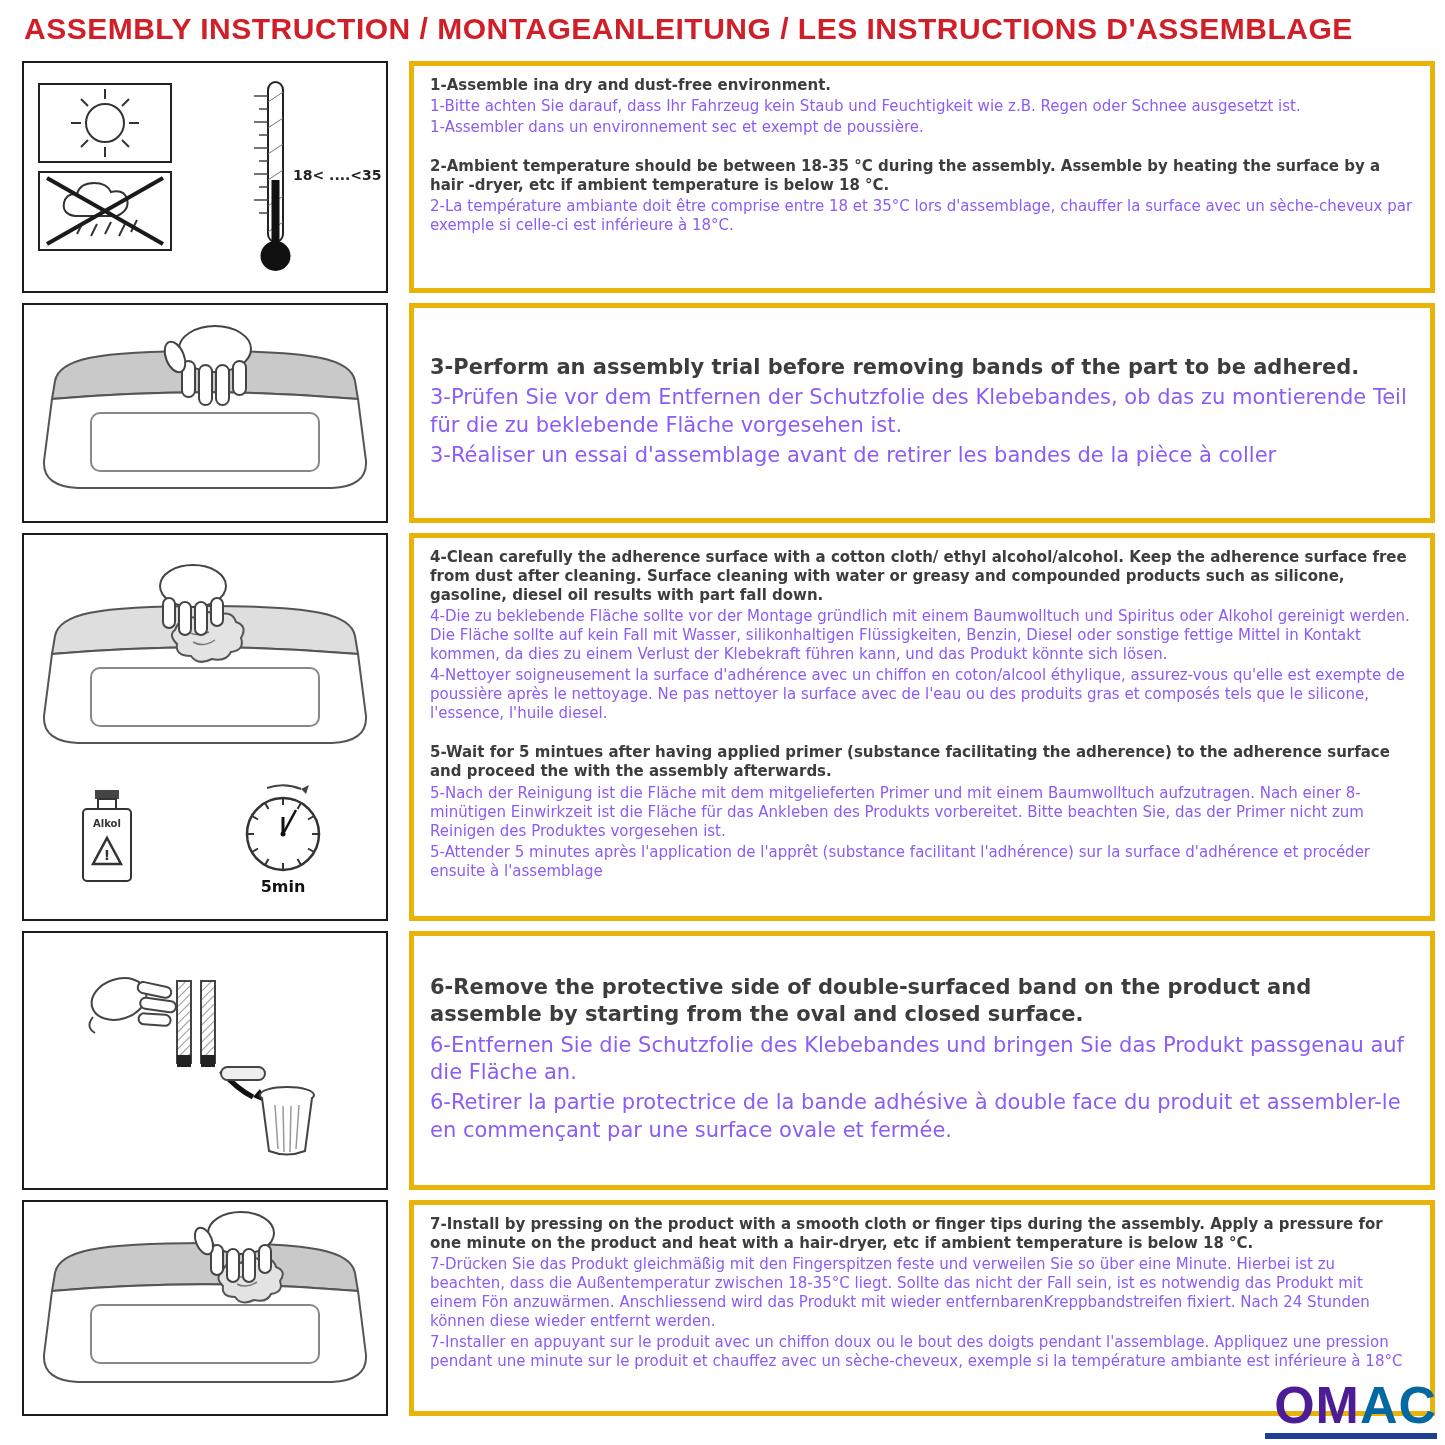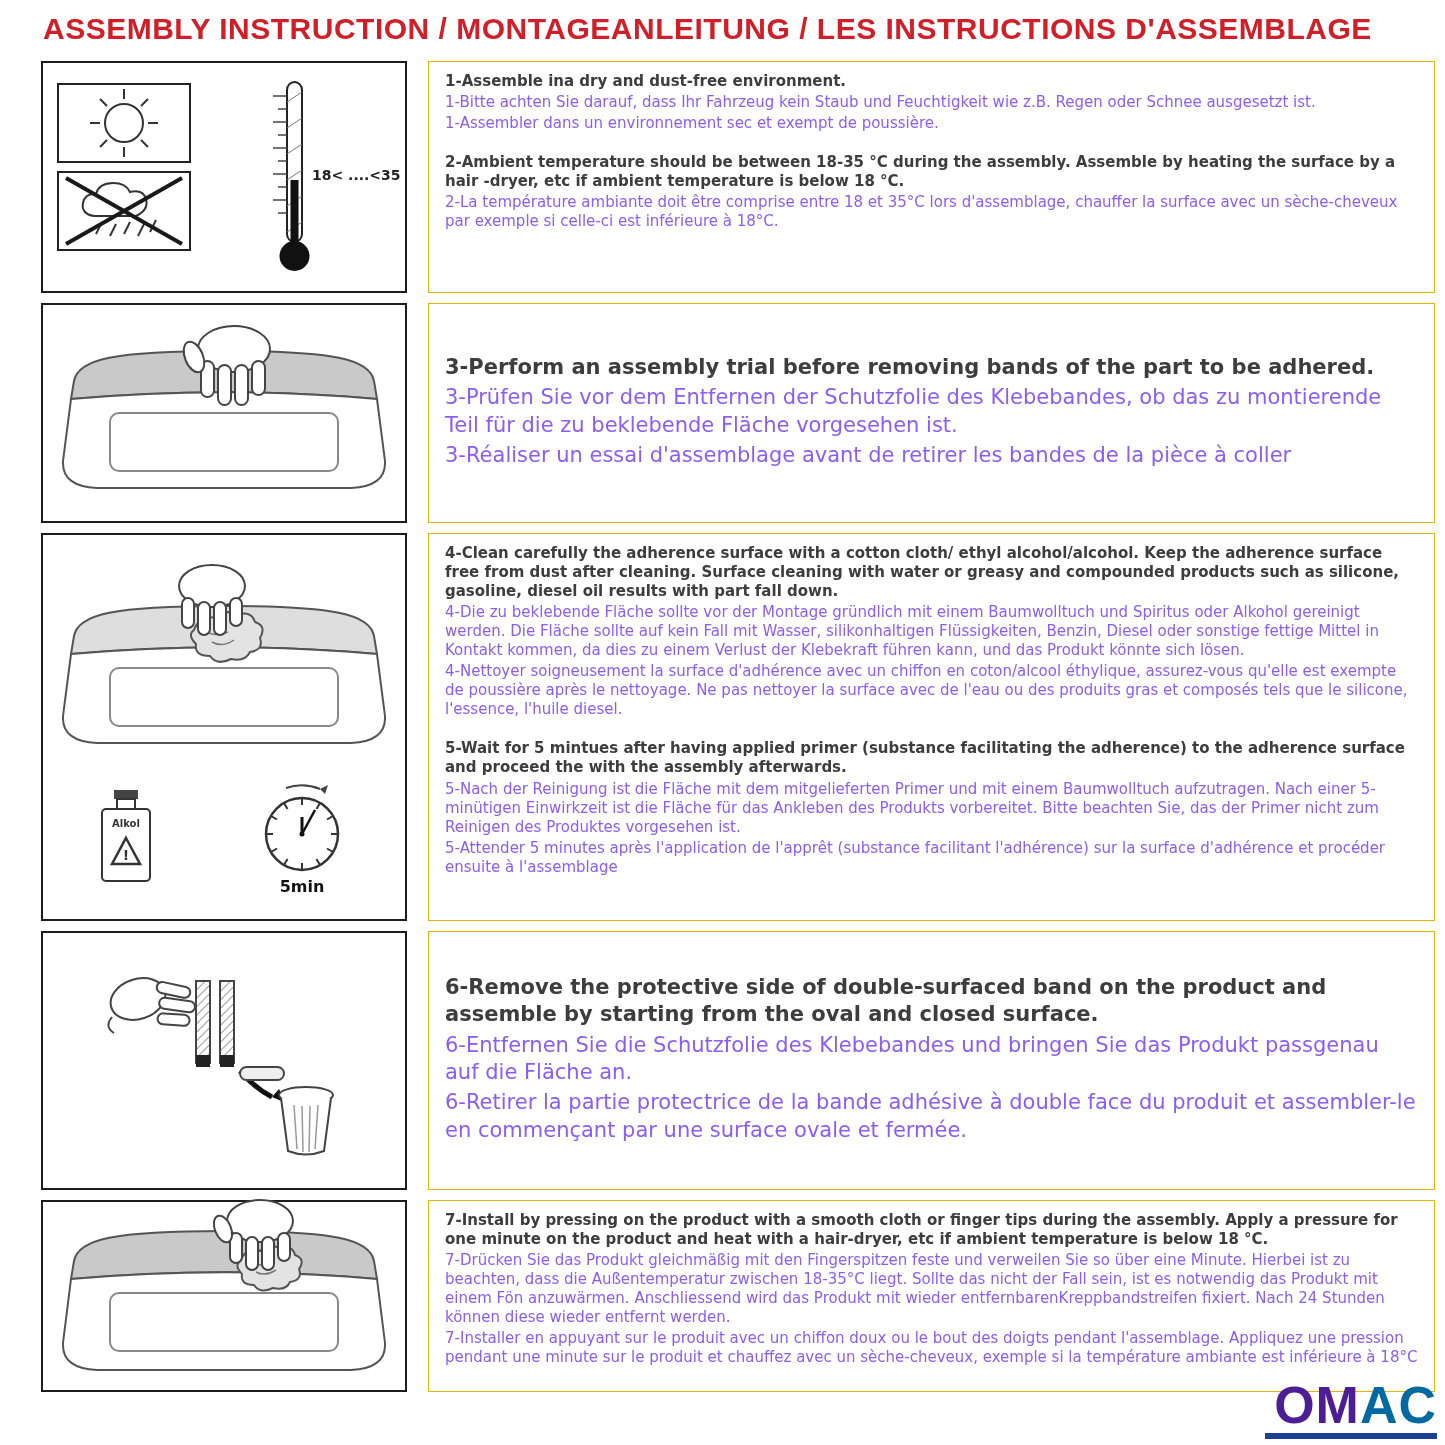--- a/index.html
+++ b/index.html
@@ -1,45 +1,45 @@
 <!DOCTYPE html>
 <html><head>
 <meta charset="utf-8">
 <style>
   html,body{margin:0;padding:0;background:#fff;}
   body{
     width:1445px;height:1445px;position:relative;overflow:hidden;
     font-family:"DejaVu Sans","Liberation Sans",sans-serif;
     color:#4a4a4a;
   }
-  .page{padding:6px 10px 0 22px;margin-left:19px;}
+  .page{padding:6px 10px 0 22px;}
   .title{
     font-family:"Liberation Sans",sans-serif;
     font-weight:bold;font-size:30px;letter-spacing:.5px;
     color:#d01f28;margin:6px 0 15px 2px;white-space:nowrap;
   }
   .row{display:flex;gap:21px;margin-bottom:10px;}
   .illus{
     flex:none;width:362px;border:2px solid #1c1c1c;background:#fff;
     display:flex;align-items:center;justify-content:center;
   }
   .textbox{
-    flex:1;border:1px solid #eab308;background:#fff;
+    flex:1;border:5px solid #eab308;background:#fff;
     padding:10px 16px;display:flex;flex-direction:column;justify-content:flex-start;
   }
   .textbox.center{justify-content:center;}
   .textbox p{margin:0 0 2px 0;font-size:15px;line-height:1.27;color:#8b5cf6;}
   .textbox p.en{font-weight:bold;color:#3d3d3d;}
   .textbox p.gap{margin-top:18px;}
   .textbox.big p{font-size:21px;line-height:1.3;margin-bottom:3px;}
   .h1-row{height:232px;}
   .h2-row{height:220px;}
   .h3-row{height:388px;}
   .h4-row{height:259px;}
-  .h5-row{height:192px;}
+  .h5-row{height:216px;}
   svg text{font-family:"DejaVu Sans",sans-serif;}
   .logo{
     position:absolute;right:8px;bottom:6px;text-align:right;line-height:1;
     font-family:"Liberation Sans",sans-serif;font-weight:bold;
   }
   .logo .word{font-size:52px;letter-spacing:1px;}
   .logo .black{color:#4c1d95;}
   .logo .red{color:#0369a1;}
   .logo .tagline-bar{height:6px;width:172px;background:#1d3f94;margin-top:2px;margin-left:auto;}
 </style>
@@ -199,21 +199,21 @@
           <circle cx="0" cy="0" r="2.5" fill="#111"></circle>
           <text x="0" y="58" font-size="16" font-weight="bold" fill="#111" text-anchor="middle">5min</text>
         </g>
       </svg>
     </div>
     <div class="textbox">
       <p class="en">4-Clean carefully the adherence surface with a cotton cloth/ ethyl alcohol/alcohol. Keep the adherence surface free from dust after cleaning. Surface cleaning with water or greasy and compounded products such as silicone, gasoline, diesel oil results with part fall down.</p>
       <p>4-Die zu beklebende Fläche sollte vor der Montage gründlich mit einem Baumwolltuch und Spiritus oder Alkohol gereinigt werden. Die Fläche sollte auf kein Fall mit Wasser, silikonhaltigen Flüssigkeiten, Benzin, Diesel oder sonstige fettige Mittel in Kontakt kommen, da dies zu einem Verlust der Klebekraft führen kann, und das Produkt könnte sich lösen.</p>
       <p>4-Nettoyer soigneusement la surface d'adhérence avec un chiffon en coton/alcool éthylique, assurez-vous qu'elle est exempte de poussière après le nettoyage. Ne pas nettoyer la surface avec de l'eau ou des produits gras et composés tels que le silicone, l'essence, l'huile diesel.</p>
       <p class="en gap">5-Wait for 5 mintues after having applied primer (substance facilitating the adherence) to the adherence surface and proceed the with the assembly afterwards.</p>
-      <p>5-Nach der Reinigung ist die Fläche mit dem mitgelieferten Primer und mit einem Baumwolltuch aufzutragen. Nach einer 5-minütigen Einwirkzeit ist die Fläche für das Ankleben des Produkts vorbereitet. Bitte beachten Sie, das der Primer nicht zum Reinigen des Produktes vorgesehen ist.</p>
+      <p>5-Nach der Reinigung ist die Fläche mit dem mitgelieferten Primer und mit einem Baumwolltuch aufzutragen. Nach einer 8-minütigen Einwirkzeit ist die Fläche für das Ankleben des Produkts vorbereitet. Bitte beachten Sie, das der Primer nicht zum Reinigen des Produktes vorgesehen ist.</p>
       <p>5-Attender 5 minutes après l'application de l'apprêt (substance facilitant l'adhérence) sur la surface d'adhérence et procéder ensuite à l'assemblage</p>
     </div>
   </div>
 
   <div class="row h4-row">
     <div class="illus">
       <svg width="360" height="212" viewBox="0 0 360 212">
         <defs>
           <pattern id="hatch" width="6" height="6" patternUnits="userSpaceOnUse" patternTransform="rotate(45)">
             <line x1="0" y1="0" x2="0" y2="6" stroke="#999" stroke-width="2"></line>

